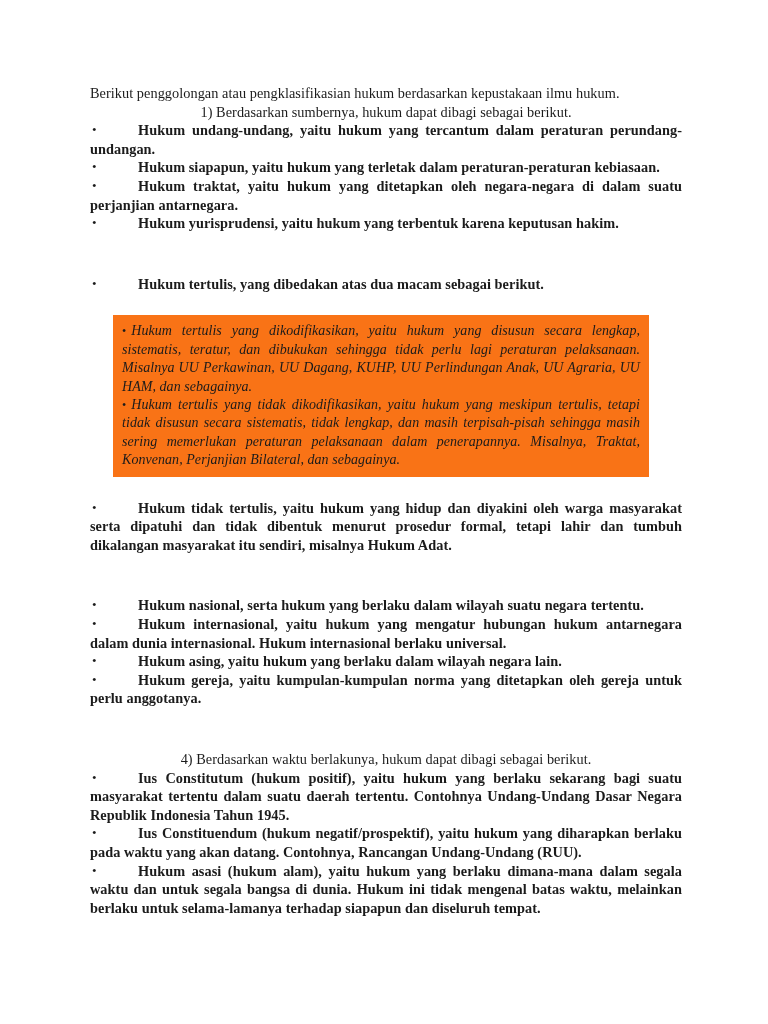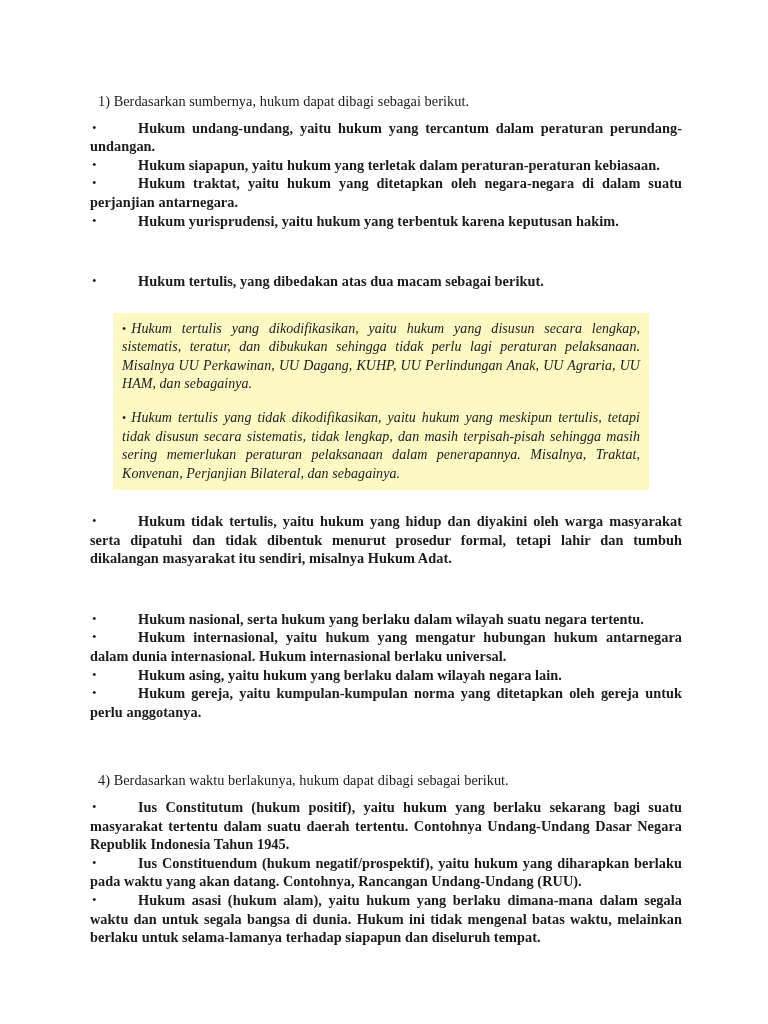--- a/index.html
+++ b/index.html
@@ -40,22 +40,22 @@
     line-height: 18.6px;
     text-align: justify;
     text-justify: inter-word;
     margin: 0;
     letter-spacing: 0.05px;
   }
 
   .heading {
     font-size: 14.3px;
     line-height: 18.6px;
-    margin: 8px;
-    text-align: left;
+    margin: 0;
+    text-align: center;
     letter-spacing: 0.05px;
   }
 
   
   .bullet-row {
     position: relative;
     font-size: 14.3px;
     line-height: 18.6px;
     margin: 0;
     text-align: justify;
@@ -76,48 +76,49 @@
   .bullet-text {
     display: block;
     text-indent: 48px;
     font-weight: bold;
   }
   .spacer-md { height: 22px; }
   .spacer-xl { height: 42px; }
 
   
   .callout {
-    background: #fef9c3;
+    background: #f97316;
     margin: 0 0 0 23px;
     width: 536px;
     padding: 7px 9px 7px 9px;
     box-sizing: border-box;
   }
   .callout-item {
     font-style: italic;
     font-size: 14px;
     line-height: 18.4px;
     text-align: justify;
     text-justify: inter-word;
     margin: 0;
     letter-spacing: 0.05px;
   }
-  .callout-item + .callout-item { margin-top: 16px; }
+  .callout-item + .callout-item { margin-top: 0px; }
   .callout-bullet {
     font-style: normal;
     font-size: 12px;
     padding-right: 5px;
   }
 </style>
 </head>
 <body>
 
 <div class="page">
   <div class="content">
 
+    <p class="para">Berikut penggolongan atau pengklasifikasian hukum berdasarkan kepustakaan ilmu hukum.</p>
 
     <div>
       <p class="heading">1) Berdasarkan sumbernya, hukum dapat dibagi sebagai berikut.</p>
 
       <div class="bullet-row">
         <span class="bullet-mark">•</span>
         <span class="bullet-text">Hukum undang-undang, yaitu hukum yang tercantum dalam peraturan perundang-undangan.</span>
       </div>
 
       <div class="bullet-row nojust">

